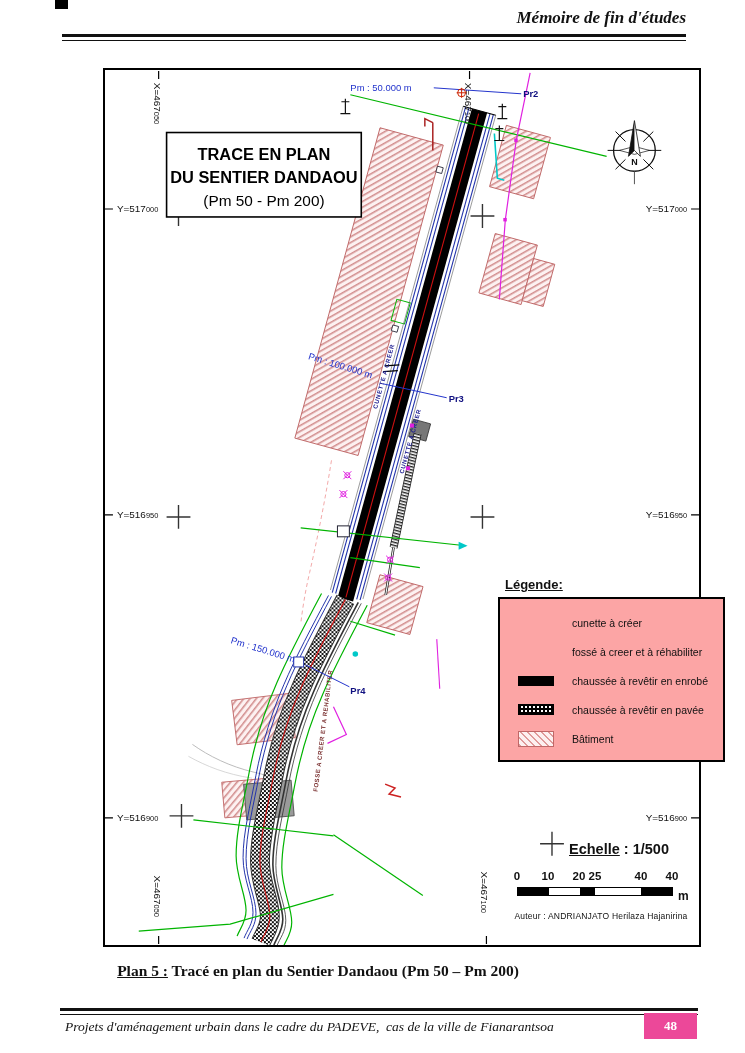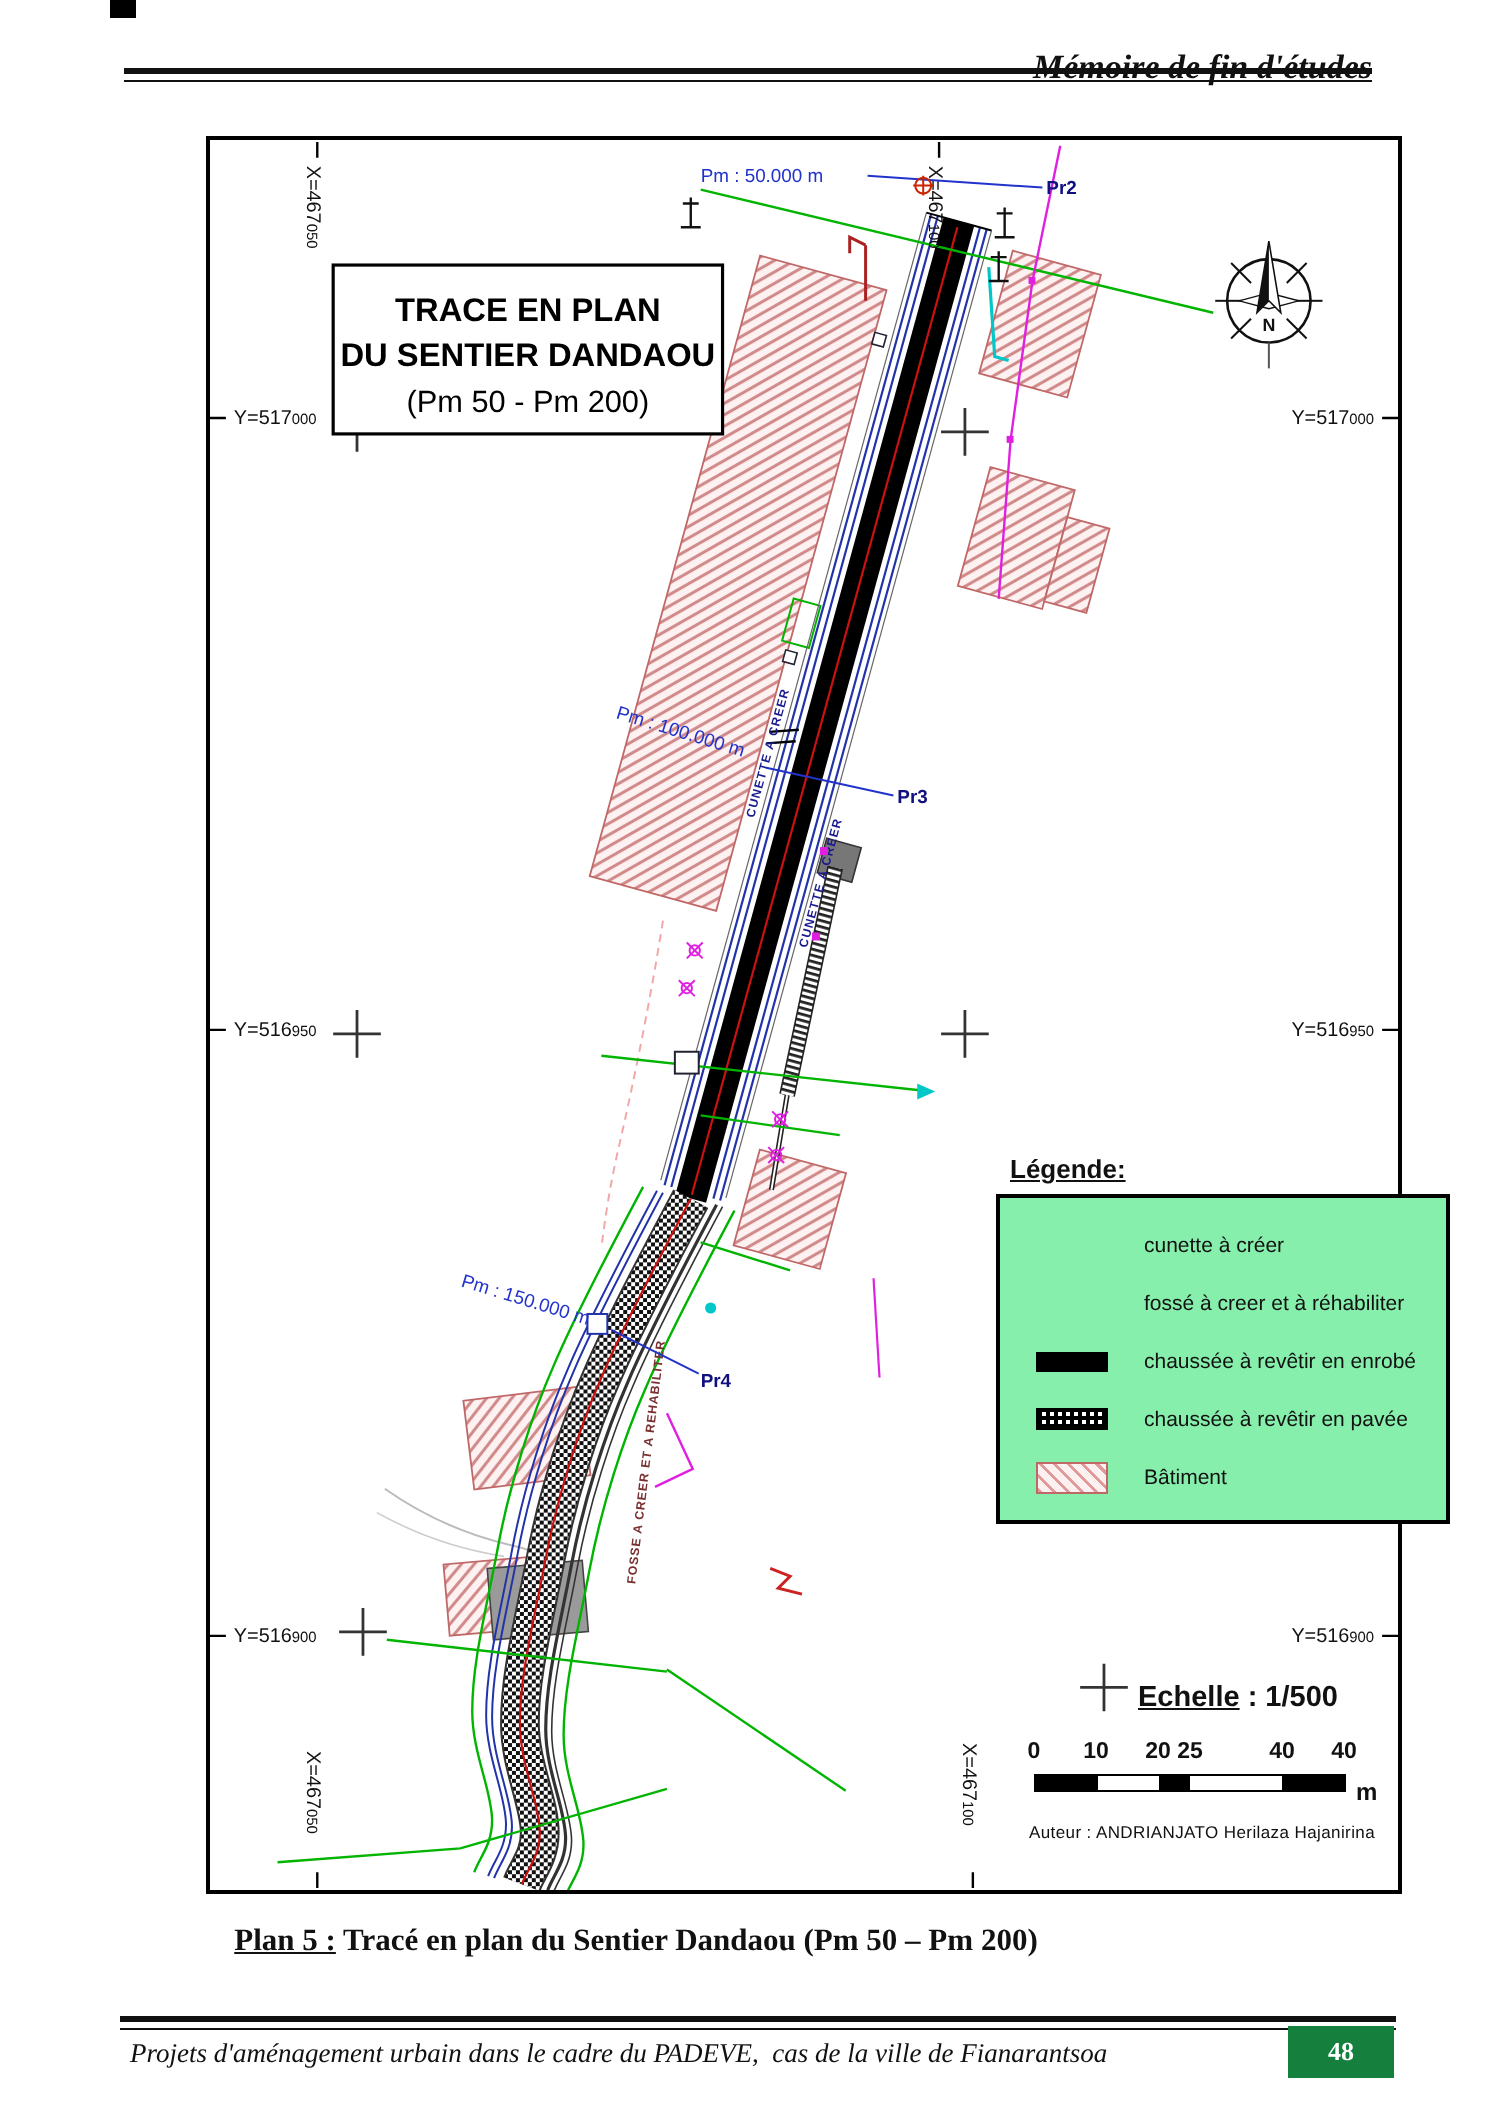--- a/index.html
+++ b/index.html
@@ -4,31 +4,31 @@
 <style>
   html,body{margin:0;padding:0;}
   body{
     width:745px;height:1053px;position:relative;background:#fff;
     font-family:"Liberation Sans",sans-serif;color:#111;overflow:hidden;
   }
   .abs{position:absolute;}
   
   .corner-mark{left:55px;top:0;width:13px;height:9px;background:#000;}
   .header-title{left:0;top:8px;width:686px;text-align:right;
-    font-family:"Liberation Serif",serif;font-style:italic;font-weight:bold;font-size:17px;margin-top:16px;}
+    font-family:"Liberation Serif",serif;font-style:italic;font-weight:bold;font-size:17px;}
   .header-rule{left:62px;top:34px;width:624px;height:3px;
     border-top:3px solid #111;border-bottom:1px solid #111;}
   
   .plan-frame{left:103px;top:68px;width:598px;height:879px;
     border:2px solid #000;box-sizing:border-box;background:#fff;}
   .plan-svg{position:absolute;left:0;top:0;}
   
   .legend{left:498px;top:577px;width:227px;}
   .legend-title{font-size:13px;font-weight:bold;text-decoration:underline;margin:0 0 5px 7px;}
-  .legend-box{border:2px solid #000;background:#86efac;padding:9px 0 7px 0;}
+  .legend-box{border:2px solid #000;background:#fca5a5;padding:9px 0 7px 0;}
   .legend-row{display:flex;align-items:center;height:29px;}
   .legend-sw{width:72px;display:flex;justify-content:center;flex:none;}
   .legend-label{font-size:10.5px;color:#111;}
   .sw-lines{width:36px;}
   .sw-lines .ln{height:1.5px;margin:2.5px 0;}
   .ln-blue{background:#2233aa;}
   .ln-green{background:#00b400;}
   .sw-black{width:36px;height:10px;background:#000;}
   .sw-paved{width:36px;height:11px;border:1px solid #000;box-sizing:border-box;
     background-image:repeating-linear-gradient(90deg,#000 0 2px,rgba(0,0,0,0) 2px 4px),
@@ -46,21 +46,21 @@
   .ech-m{position:absolute;left:161px;top:2px;font-size:12px;font-weight:bold;}
   .ech-author{margin-top:15px;text-align:center;font-size:8.5px;letter-spacing:0.2px;}
   
   .caption{left:0;top:962px;width:636px;text-align:center;
     font-family:"Liberation Serif",serif;font-weight:bold;font-size:15.5px;}
   .caption-label{text-decoration:underline;}
   .footer-rule{left:60px;top:1008px;width:638px;height:3px;
     border-top:3px solid #111;border-bottom:1px solid #111;}
   .footer-text{left:65px;top:1019px;font-family:"Liberation Serif",serif;
     font-style:italic;font-size:13.5px;white-space:pre;}
-  .page-badge{left:644px;top:1013px;width:53px;height:26px;background:#15803d;color:#fff;
+  .page-badge{left:644px;top:1013px;width:53px;height:26px;background:#ec4899;color:#fff;
     display:flex;align-items:center;justify-content:center;
     font-family:"Liberation Serif",serif;font-weight:bold;font-size:13px;}
   
   text{font-family:"Liberation Sans",sans-serif;}
 </style>
 </head>
 <body>
 
 <div class="abs corner-mark"></div>
 <div class="abs header-title">Mémoire de fin d'études</div>

